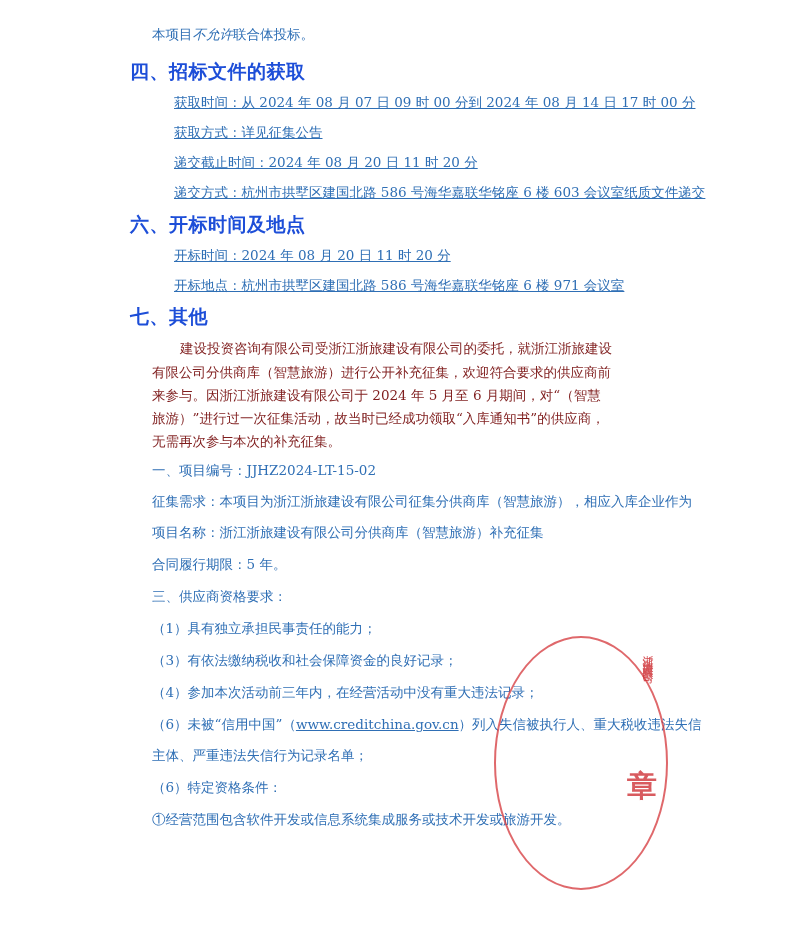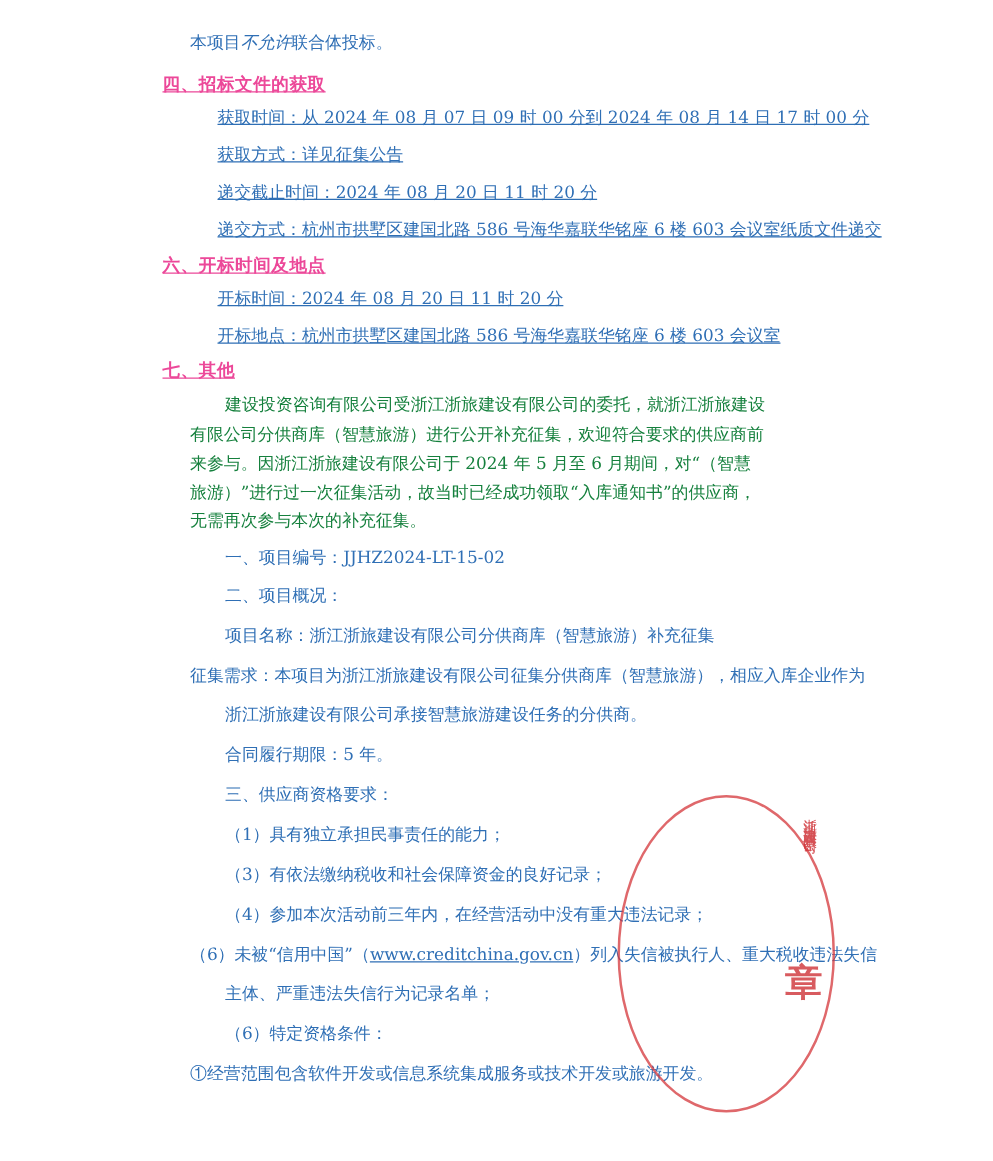--- a/index.html
+++ b/index.html
@@ -22,57 +22,56 @@
     box-sizing: border-box;
     padding: 22px 62px 0 152px;
   }
   .line {
     color: #2f6fb5;
     font-size: 13.5px;
     line-height: 1.55;
     white-space: nowrap;
   }
   .para {
-    color: #15803d;
+    color: #7f1d1d;
     font-size: 13.5px;
     line-height: 1.62;
   }
   .first-line {
     margin-top: 2px;
     margin-bottom: 14px;
     text-indent: 0;
   }
   .heading {
     font-weight: bold;
-    font-size: 14px;
-    color: #ec4899;
+    font-size: 19px;
+    color: #1d4ed8;
     margin: 7px 0 7px -22px;
     letter-spacing: 0.5px;
-    text-decoration: underline;
   }
   .indent1 {
     margin-left: 22px;
     margin-bottom: 9px;
     text-decoration: underline;
   }
   .indent0 {
     margin-left: 0px;
     margin-bottom: 9px;
   }
   .body-para {
     margin-left: 0px;
     text-indent: 28px;
     margin-bottom: 6px;
     line-height: 1.72;
     max-width: 530px;
   }
   .tight {
     margin-bottom: 10px;
   }
-  .gap-small { margin-bottom: 11px; margin-left: 28px; }
+  .gap-small { margin-bottom: 11px; }
   .italic-note {
     font-style: italic;
     font-family: "DejaVu Serif", "Liberation Serif", serif;
   }
   .underline-link {
     text-decoration: underline;
   }
   
   .seal {
     position: absolute;
@@ -124,31 +123,29 @@
 
   <div class="heading">四、招标文件的获取</div>
   <div class="line indent1">获取时间：从 2024 年 08 月 07 日 09 时 00 分到 2024 年 08 月 14 日 17 时 00 分</div>
   <div class="line indent1">获取方式：详见征集公告</div>
 
   <div class="line indent1">递交截止时间：2024 年 08 月 20 日 11 时 20 分</div>
   <div class="line indent1">递交方式：杭州市拱墅区建国北路 586 号海华嘉联华铭座 6 楼 603 会议室纸质文件递交</div>
 
   <div class="heading">六、开标时间及地点</div>
   <div class="line indent1">开标时间：2024 年 08 月 20 日 11 时 20 分</div>
-  <div class="line indent1">开标地点：杭州市拱墅区建国北路 586 号海华嘉联华铭座 6 楼 603 会议室</div>
+  <div class="line indent1">开标地点：杭州市拱墅区建国北路 586 号海华嘉联华铭座 6 楼 971 会议室</div>
 
   <div class="heading">七、其他</div>
 
   <div class="para body-para">建设投资咨询有限公司受浙江浙旅建设有限公司的委托，就浙江浙旅建设有限公司分供商库（智慧旅游）进行公开补充征集，欢迎符合要求的供应商前来参与。因浙江浙旅建设有限公司于 2024 年 5 月至 6 月期间，对“（智慧旅游）”进行过一次征集活动，故当时已经成功领取“入库通知书”的供应商，无需再次参与本次的补充征集。</div>
 
   <div class="line indent0 gap-small">一、项目编号：JJHZ2024-LT-15-02</div>
-  <div class="line indent0 gap-small">二、项目概况：</div>
+  <div class="line indent0 tight">征集需求：本项目为浙江浙旅建设有限公司征集分供商库（智慧旅游），相应入库企业作为</div>
   <div class="line indent0 gap-small">项目名称：浙江浙旅建设有限公司分供商库（智慧旅游）补充征集</div>
-  <div class="line indent0 tight">征集需求：本项目为浙江浙旅建设有限公司征集分供商库（智慧旅游），相应入库企业作为</div>
-  <div class="line indent0 gap-small">浙江浙旅建设有限公司承接智慧旅游建设任务的分供商。</div>
   <div class="line indent0 gap-small">合同履行期限：5 年。</div>
   <div class="line indent0 gap-small">三、供应商资格要求：</div>
 
   <div class="line indent0 gap-small">（1）具有独立承担民事责任的能力；</div>
   <div class="line indent0 gap-small">（3）有依法缴纳税收和社会保障资金的良好记录；</div>
   <div class="line indent0 gap-small">（4）参加本次活动前三年内，在经营活动中没有重大违法记录；</div>
 
   <div class="line indent0 tight">
     <span>（6）未被“信用中国”（</span><span class="underline-link">www.creditchina.gov.cn</span><span>）列入失信被执行人、重大税收违法失信</span>
   </div>

